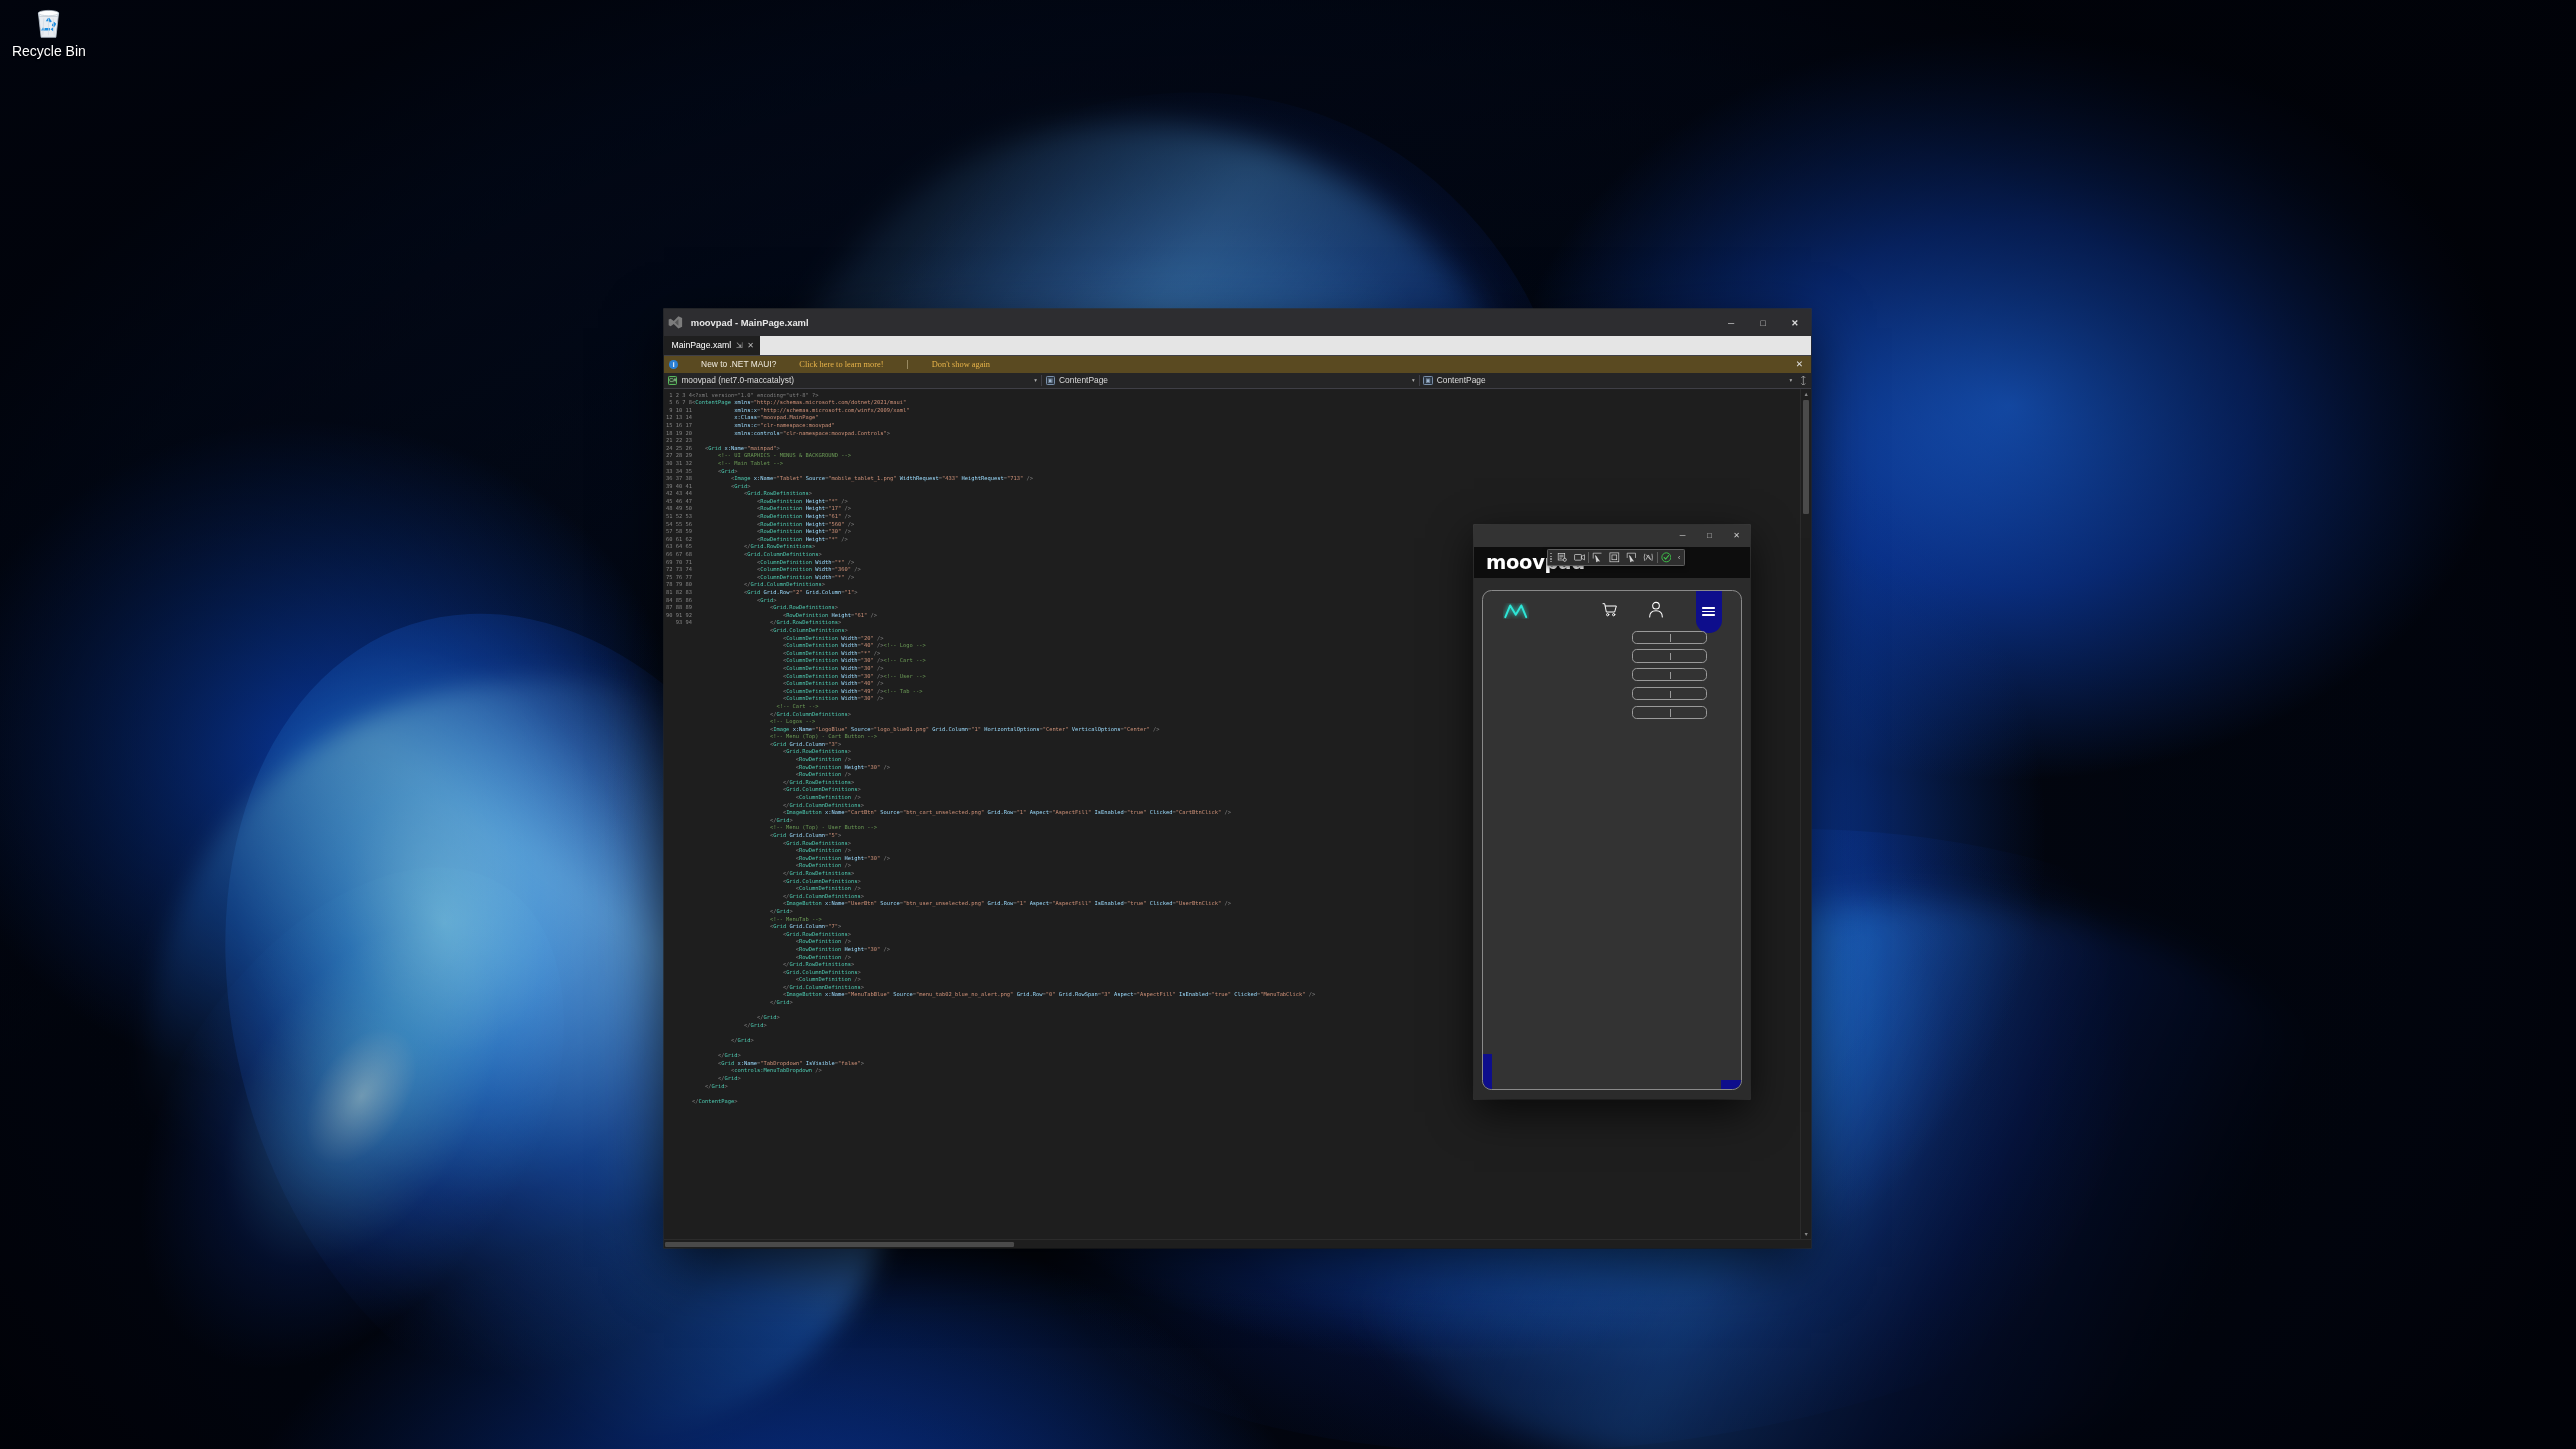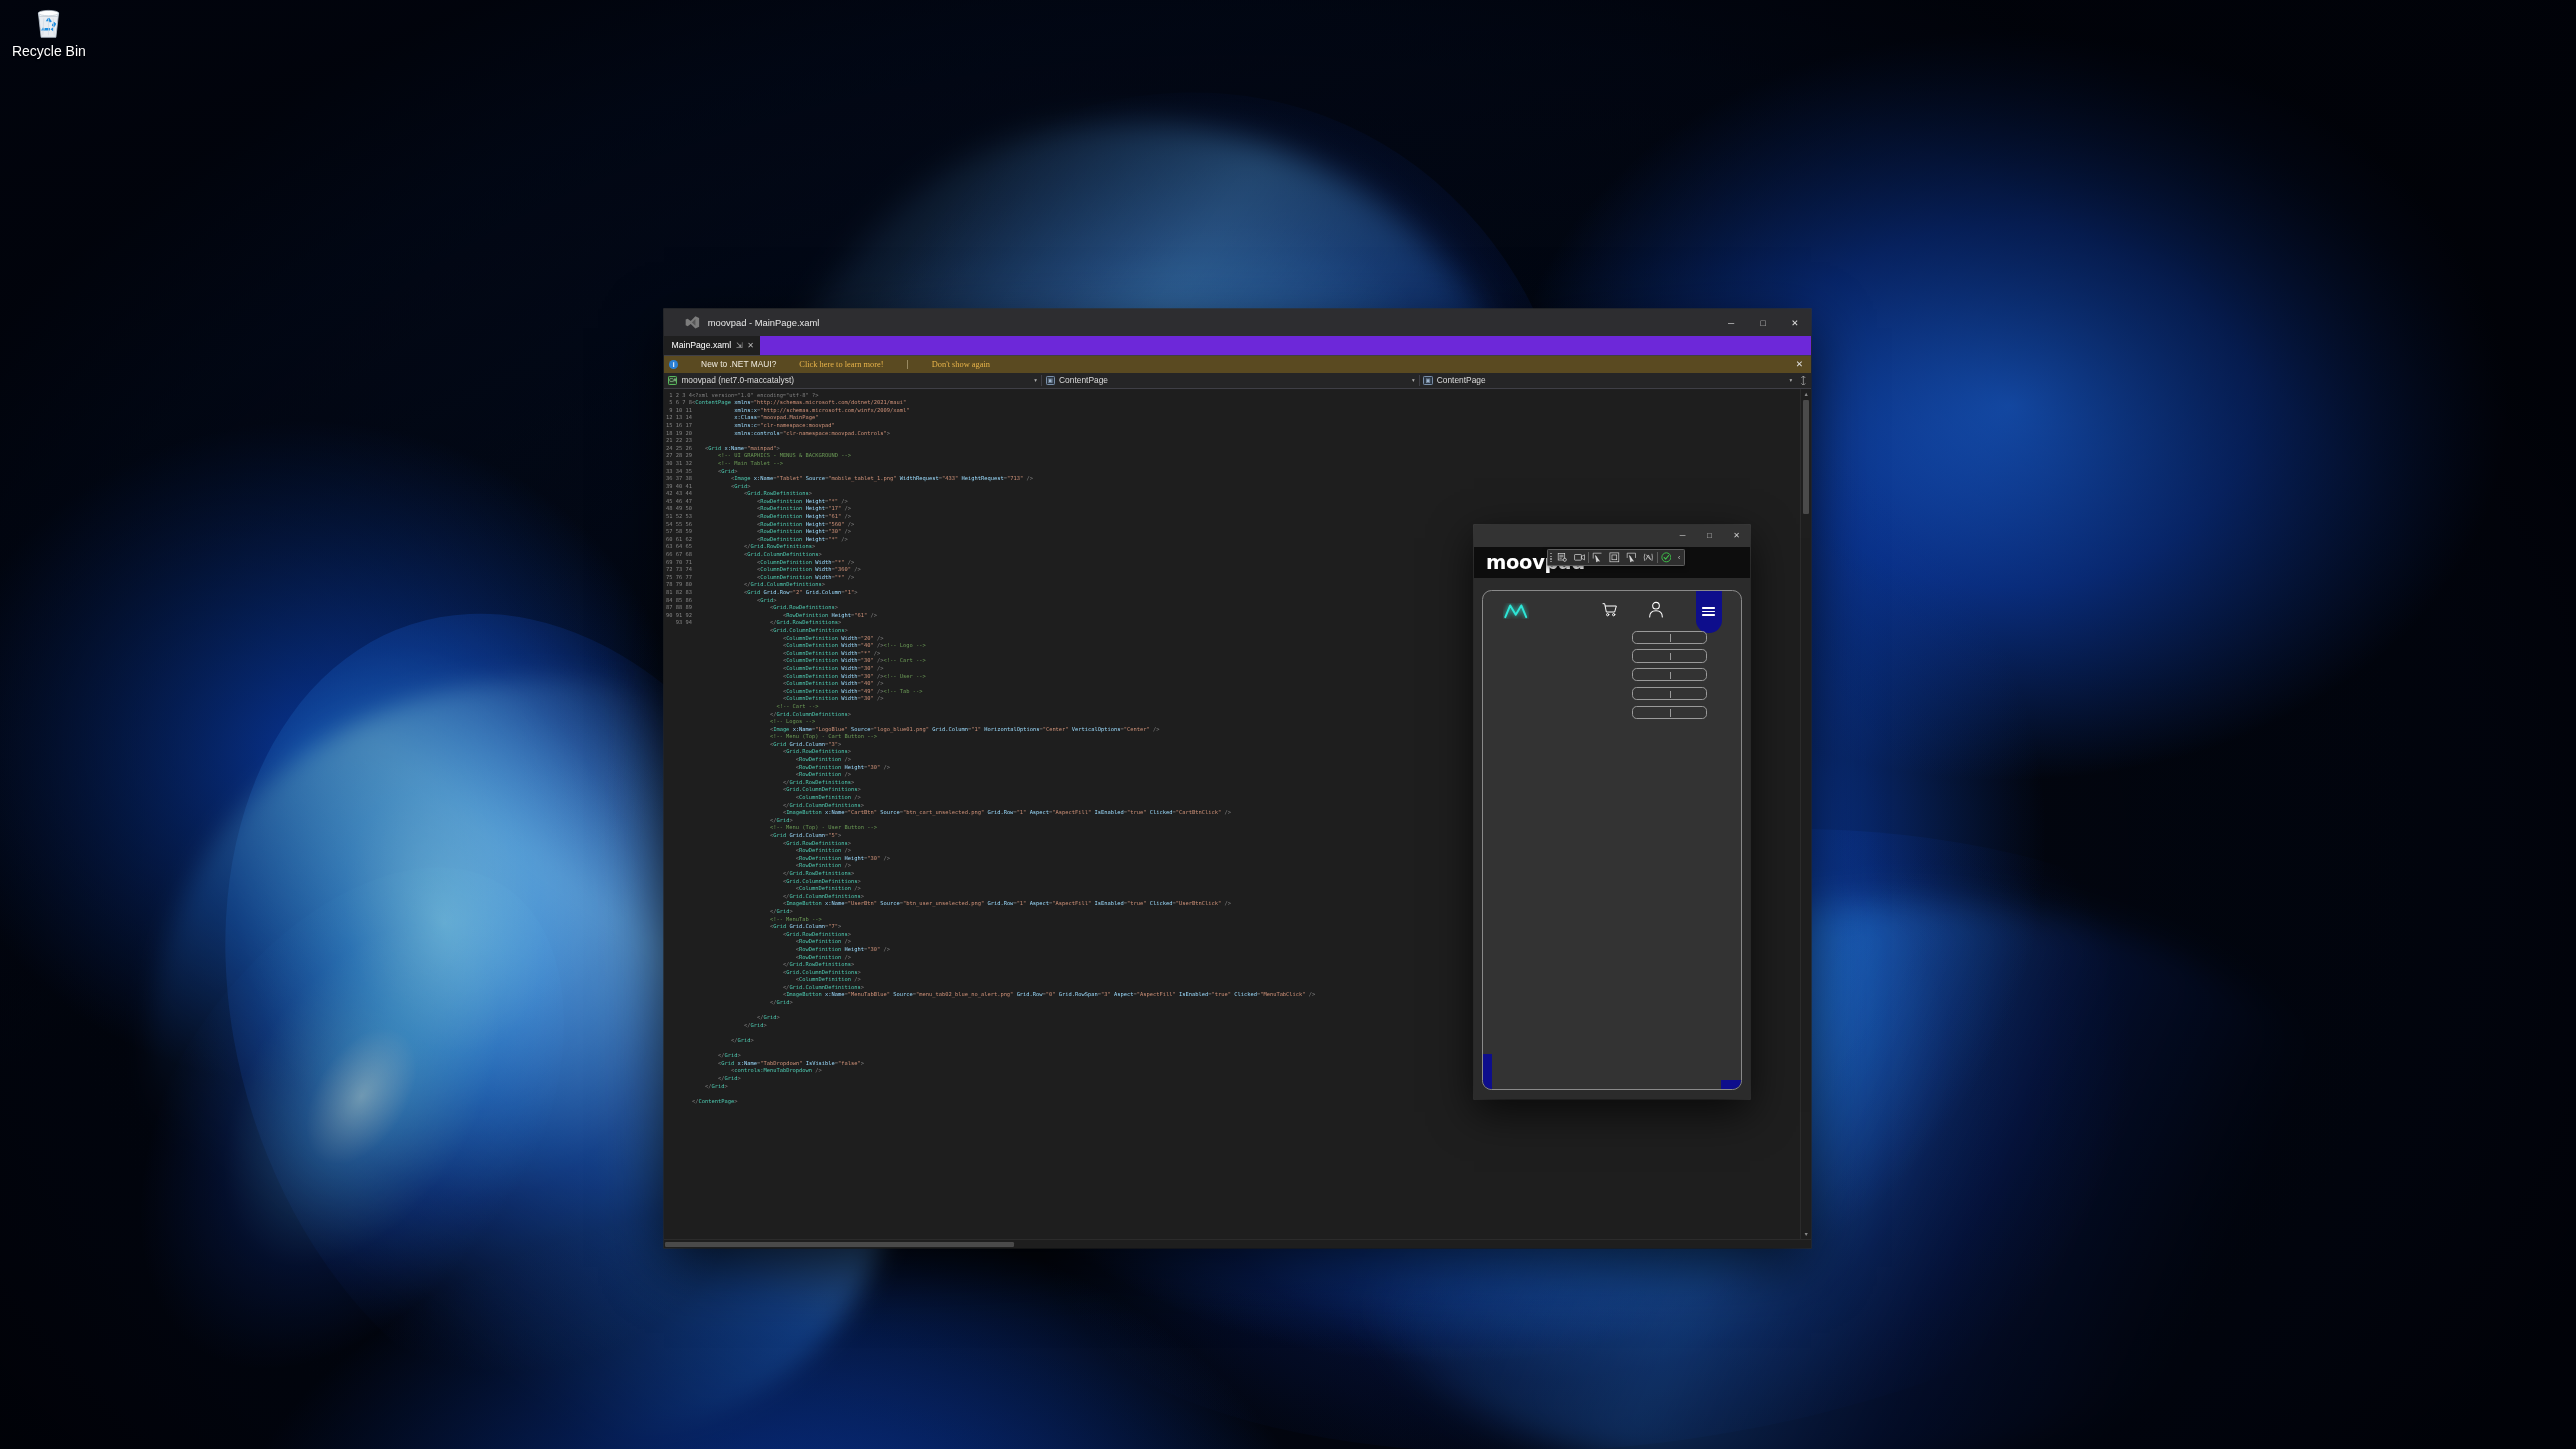--- a/index.html
+++ b/index.html
@@ -70,32 +70,32 @@
   
   #vs-window {
     position: absolute; left: 664px; top: 309px; width: 1147px; height: 939px;
     background: #1f1f1f;
     box-shadow: 0 19px 54px rgba(0,0,0,.72), 0 0 0 0.7px #3a3a3a;
     display: flex; flex-direction: column;
     font-size: 8.7px; color: #d6d6d6;
   }
   .vs-titlebar {
     height: 27px; background: #2d2d30; display: flex; align-items: center;
-    padding-left: 21px; flex: 0 0 27px; position: relative;
+    padding-left: 4px; flex: 0 0 27px; position: relative; font-weight: bold;
   }
   .vs-logo { width: 14.8px; height: 14.8px; margin-right: 8px; opacity: .85; }
   .vs-title { font-size: 9.4px; color: #e8e8e8; }
   .vs-winbtns { margin-left: auto; display: flex; height: 27px; }
   .vs-winbtn {
     width: 32px; height: 27px; display: flex; align-items: center; justify-content: center;
     color: #dcdcdc; font-size: 8.7px;
   }
 
   .vs-tabstrip {
-    height: 19.5px; background: #6d28d9; display: flex; align-items: flex-end; flex: 0 0 19.5px;
+    height: 19.5px; background: #e5e5e5; display: flex; align-items: flex-end; flex: 0 0 19.5px;
     border-bottom: 0.7px solid #3f3f46;
   }
   .vs-tab {
     height: 19.5px; display: flex; align-items: center; gap: 4.7px;
     padding: 0 6px 0 7.4px; background: #1f1f1f;
     border-top: 1.3px solid #8055c9; font-size: 8.7px; color: #ffffff;
   }
   .vs-tab .pin, .vs-tab .xclose { color: #c8c8c8; font-size: 8px; opacity: .9; }
 
   .vs-infobar {

